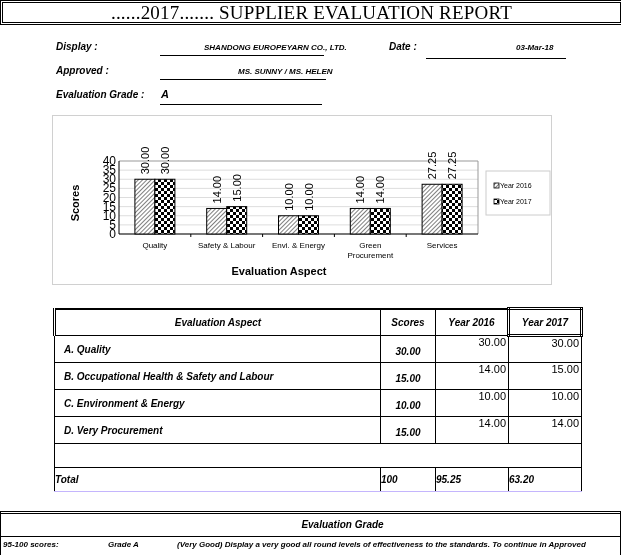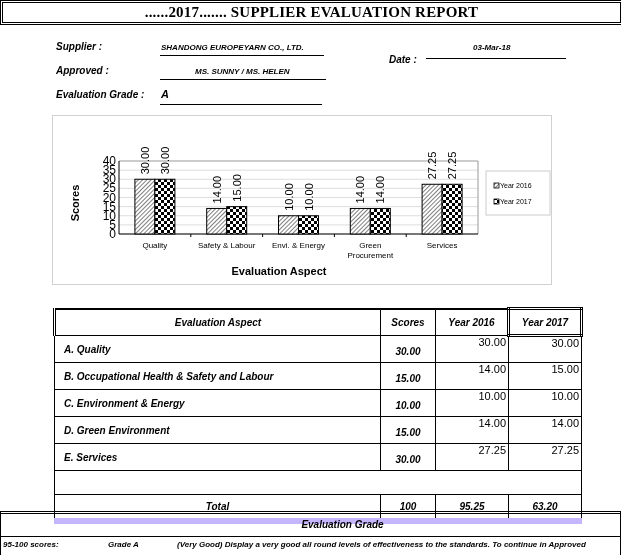--- a/index.html
+++ b/index.html
@@ -1,46 +1,46 @@
 <!DOCTYPE html>
 <html><head>
 <meta charset="utf-8">
 <style>
   html,body{margin:0;padding:0;background:#fff;}
   body{width:621px;height:555px;position:relative;overflow:hidden;font-family:"Liberation Sans",sans-serif;color:#000;}
   .title-box{position:absolute;left:0;top:0;width:617px;height:19px;border:3px double #000;border-top-width:3px;text-align:center;}
-  .title-text{font-family:"Liberation Serif",serif;font-weight:bold;font-size:15px;line-height:19px;letter-spacing:0.2px;}
+  .title-text{font-family:"Liberation Serif",serif;font-weight:normal;font-size:19px;line-height:19px;letter-spacing:0.2px;}
   .lbl{position:absolute;font-style:italic;font-weight:bold;font-size:10px;}
-  .val{position:absolute;font-style:italic;font-weight:bold;font-size:8px;}
+  .val{position:absolute;font-style:italic;font-weight:bold;font-size:8px;margin-left:43px;}
   .uline{position:absolute;height:0;border-top:1px solid #000;}
   .chart-box{position:absolute;left:52px;top:115px;width:498px;height:168px;border:1px solid #d0d0d0;}
   svg text{font-family:"Liberation Sans",sans-serif;}
   table.eval{position:absolute;left:53px;top:307px;border-collapse:collapse;font-size:10px;}
   table.eval td{border:1px solid #000;padding:0;height:21px;}
   table.eval tr.hdr td{height:24px;border-width:2px 1px 1px 1px;text-align:center;font-style:italic;font-weight:bold;}
   table.eval td.aspect{font-style:italic;font-weight:bold;padding-left:9px;width:316px;}
   table.eval td.score{font-style:italic;font-weight:bold;text-align:center;width:54px;padding-top:5px;}
   table.eval td.y{text-align:right;vertical-align:top;width:70px;padding-right:2px;font-size:11px;}
-  table.eval tr.total td{font-style:italic;font-weight:bold;text-align:center;height:23px;border-bottom:6px solid #c4b5fd;}
+  table.eval tr.total td{font-style:italic;font-weight:bold;height:23px;border-bottom:1px solid #c4b5fd;}
   .grade-box{position:absolute;left:0;top:511px;width:619px;height:44px;border-left:1px solid #000;border-right:1px solid #000;border-top:3px double #000;}
   .grade-title{position:absolute;left:0;top:0;width:619px;height:22px;line-height:22px;text-align:center;font-style:italic;font-weight:bold;font-size:10px;border-bottom:1px solid #000;padding-left:32px;}
   .grade-row{position:absolute;top:26px;font-style:italic;font-weight:bold;font-size:8px;white-space:nowrap;}
 </style>
 </head>
 <body>
 
 <div class="title-box">
   <span class="title-text">......2017.......  SUPPLIER EVALUATION REPORT</span>
 </div>
 
-<span class="lbl" style="left:56px;top:41px;">Supplier :</span>
+<span class="lbl" style="left:56px;top:41px;">Display :</span>
 <span class="val" style="left:161px;top:43px;">SHANDONG EUROPEYARN CO., LTD.</span>
 <div class="uline" style="left:160px;top:55px;width:164px;"></div>
 
-<span class="lbl" style="left:389px;top:54px;">Date  :</span>
+<span class="lbl" style="left:389px;top:41px;">Date  :</span>
 <span class="val" style="left:473px;top:43px;">03-Mar-18</span>
 <div class="uline" style="left:426px;top:58px;width:140px;"></div>
 
 <span class="lbl" style="left:56px;top:65px;">Approved :</span>
 <span class="val" style="left:161px;top:67px;padding-left:34px;">MS. SUNNY / MS. HELEN</span>
 <div class="uline" style="left:160px;top:79px;width:166px;"></div>
 
 <span class="lbl" style="left:56px;top:89px;">Evaluation Grade :</span>
 <span class="lbl" style="left:161px;top:88px;font-size:11px;">A</span>
 <div class="uline" style="left:160px;top:104px;width:162px;"></div>
@@ -150,30 +150,24 @@
         <td class="y">14.00</td>
         <td class="y">15.00</td>
       </tr>
       <tr>
         <td class="aspect">C.  Environment &amp; Energy</td>
         <td class="score">10.00</td>
         <td class="y">10.00</td>
         <td class="y">10.00</td>
       </tr>
       <tr>
-        <td class="aspect">D.  Green Environment</td>
+        <td class="aspect">D.  Very Procurement</td>
         <td class="score">15.00</td>
         <td class="y">14.00</td>
         <td class="y">14.00</td>
-      </tr>
-      <tr>
-        <td class="aspect">E.  Services</td>
-        <td class="score">30.00</td>
-        <td class="y">27.25</td>
-        <td class="y">27.25</td>
       </tr>
     </tbody>
   <tbody>
       <tr>
     <td colspan="4" style="height:23px;"></td>
   </tr>
   <tr class="total">
     <td>Total</td>
     <td>100</td>
     <td>95.25</td>

